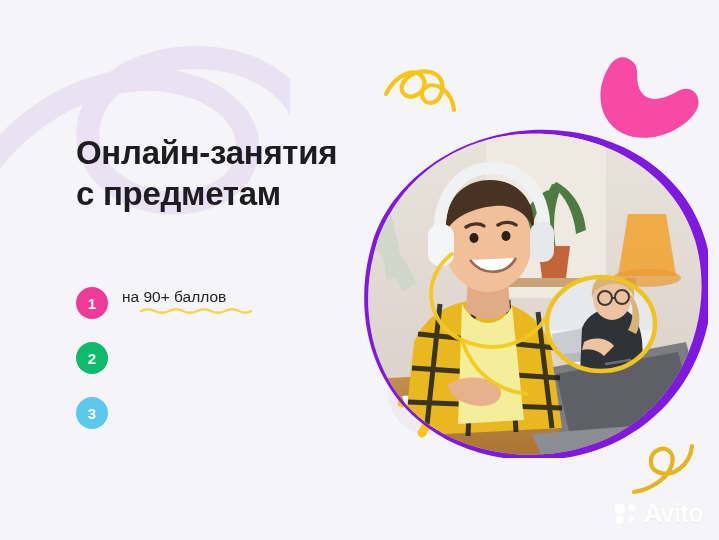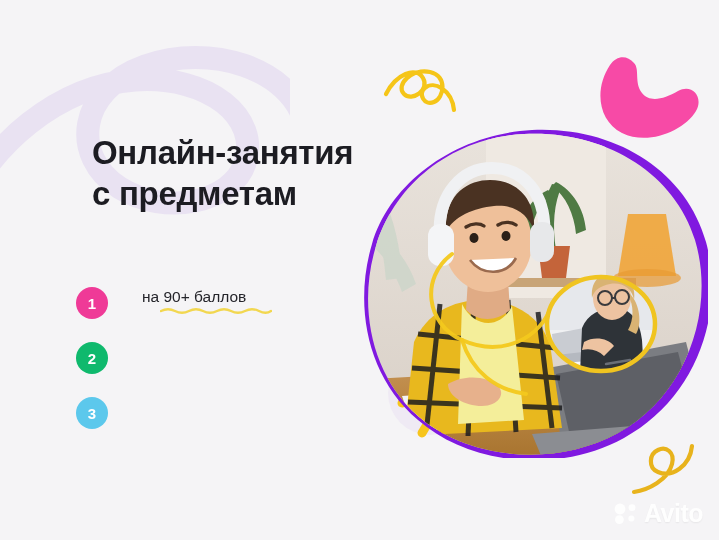--- a/index.html
+++ b/index.html
@@ -38,21 +38,21 @@
   .photo-ring {
     position: absolute;
     inset: 0;
   }
 
   
 
   
   .headline {
     position: absolute;
-    left: 92px;
+    left: 76px;
     top: 133px;
     width: 300px;
     margin: 0;
     font-size: 33px;
     line-height: 1.24;
     font-weight: 700;
     letter-spacing: -0.3px;
     color: #1c1c22;
   }
   .headline span { display: block; }
@@ -87,21 +87,21 @@
     line-height: 1;
     margin-top: 1px;
   }
   .bullet-text {
     font-size: 15.5px;
     line-height: 1.38;
     color: #25252b;
     font-weight: 400;
     position: relative;
   }
-  .bullet-text .l2 { display: block; position: relative; width: max-content; margin-left: 20px; }
+  .bullet-text .l2 { display: block; position: relative; width: max-content; }
   .wavy {
     position: absolute;
     left: 18px;
     bottom: -7px;
     width: 112px;
     height: 7px;
   }
 
   
   .watermark {

